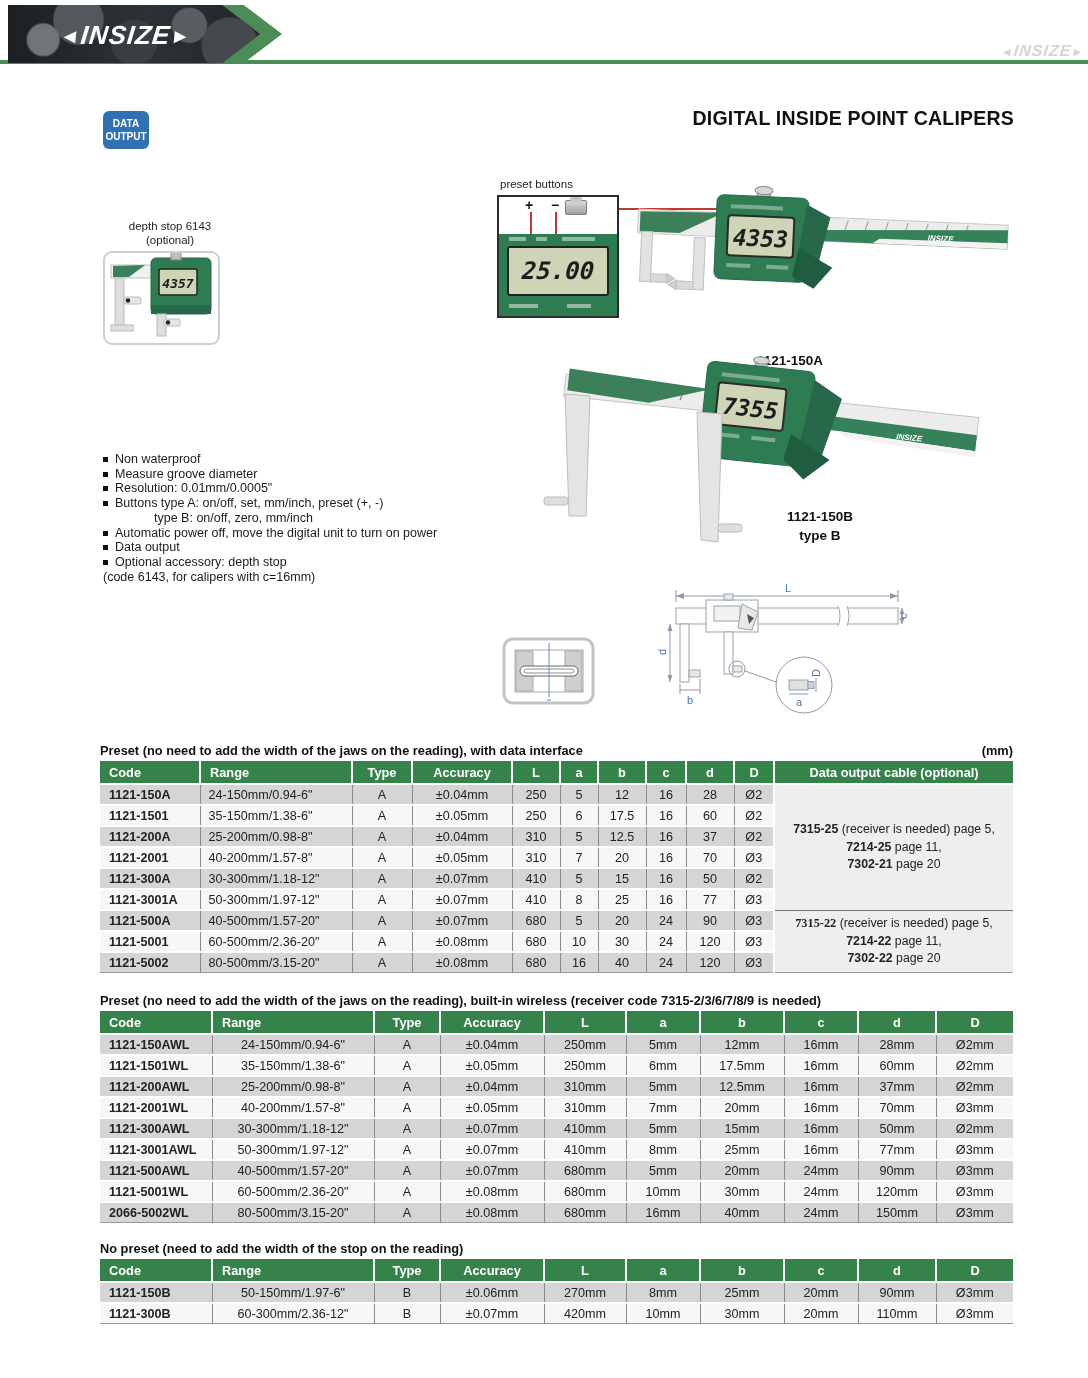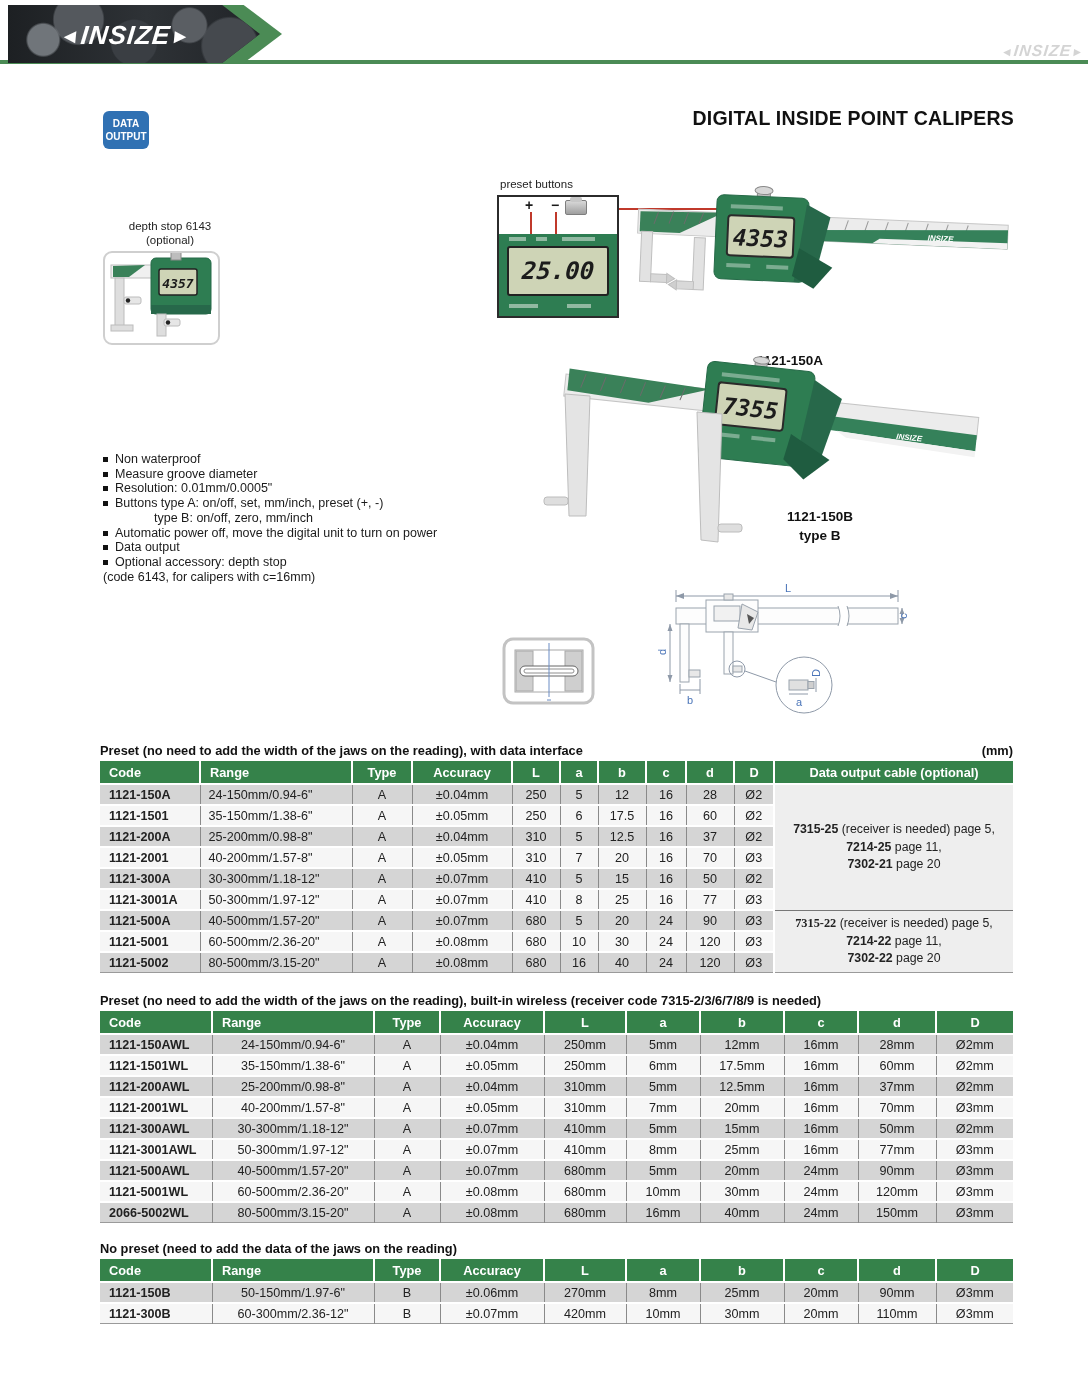--- a/index.html
+++ b/index.html
@@ -611,21 +611,21 @@
             <td>24mm</td>
             <td>150mm</td>
             <td>Ø3mm</td>
           </tr>
         </tbody>
     </table>
   </div>
 
   <div class="tbl-wrap tw3">
     <div class="tbl-title-row">
-      <span>No preset (need to add the data of the jaws on the reading)</span>
+      <span>No preset (need to add the width of the stop on the reading)</span>
       <span></span>
     </div>
     <table class="spec">
       <colgroup>
         <col style="width:112px">
           <col style="width:162px">
           <col style="width:66px">
           <col style="width:104px">
         <col style="width:82px">
           <col style="width:74px">

